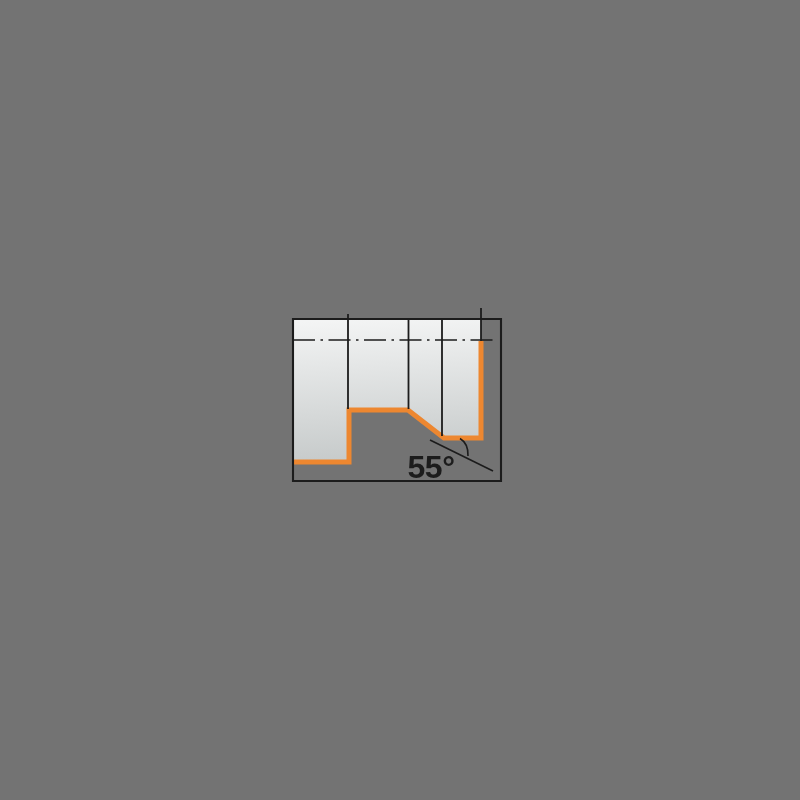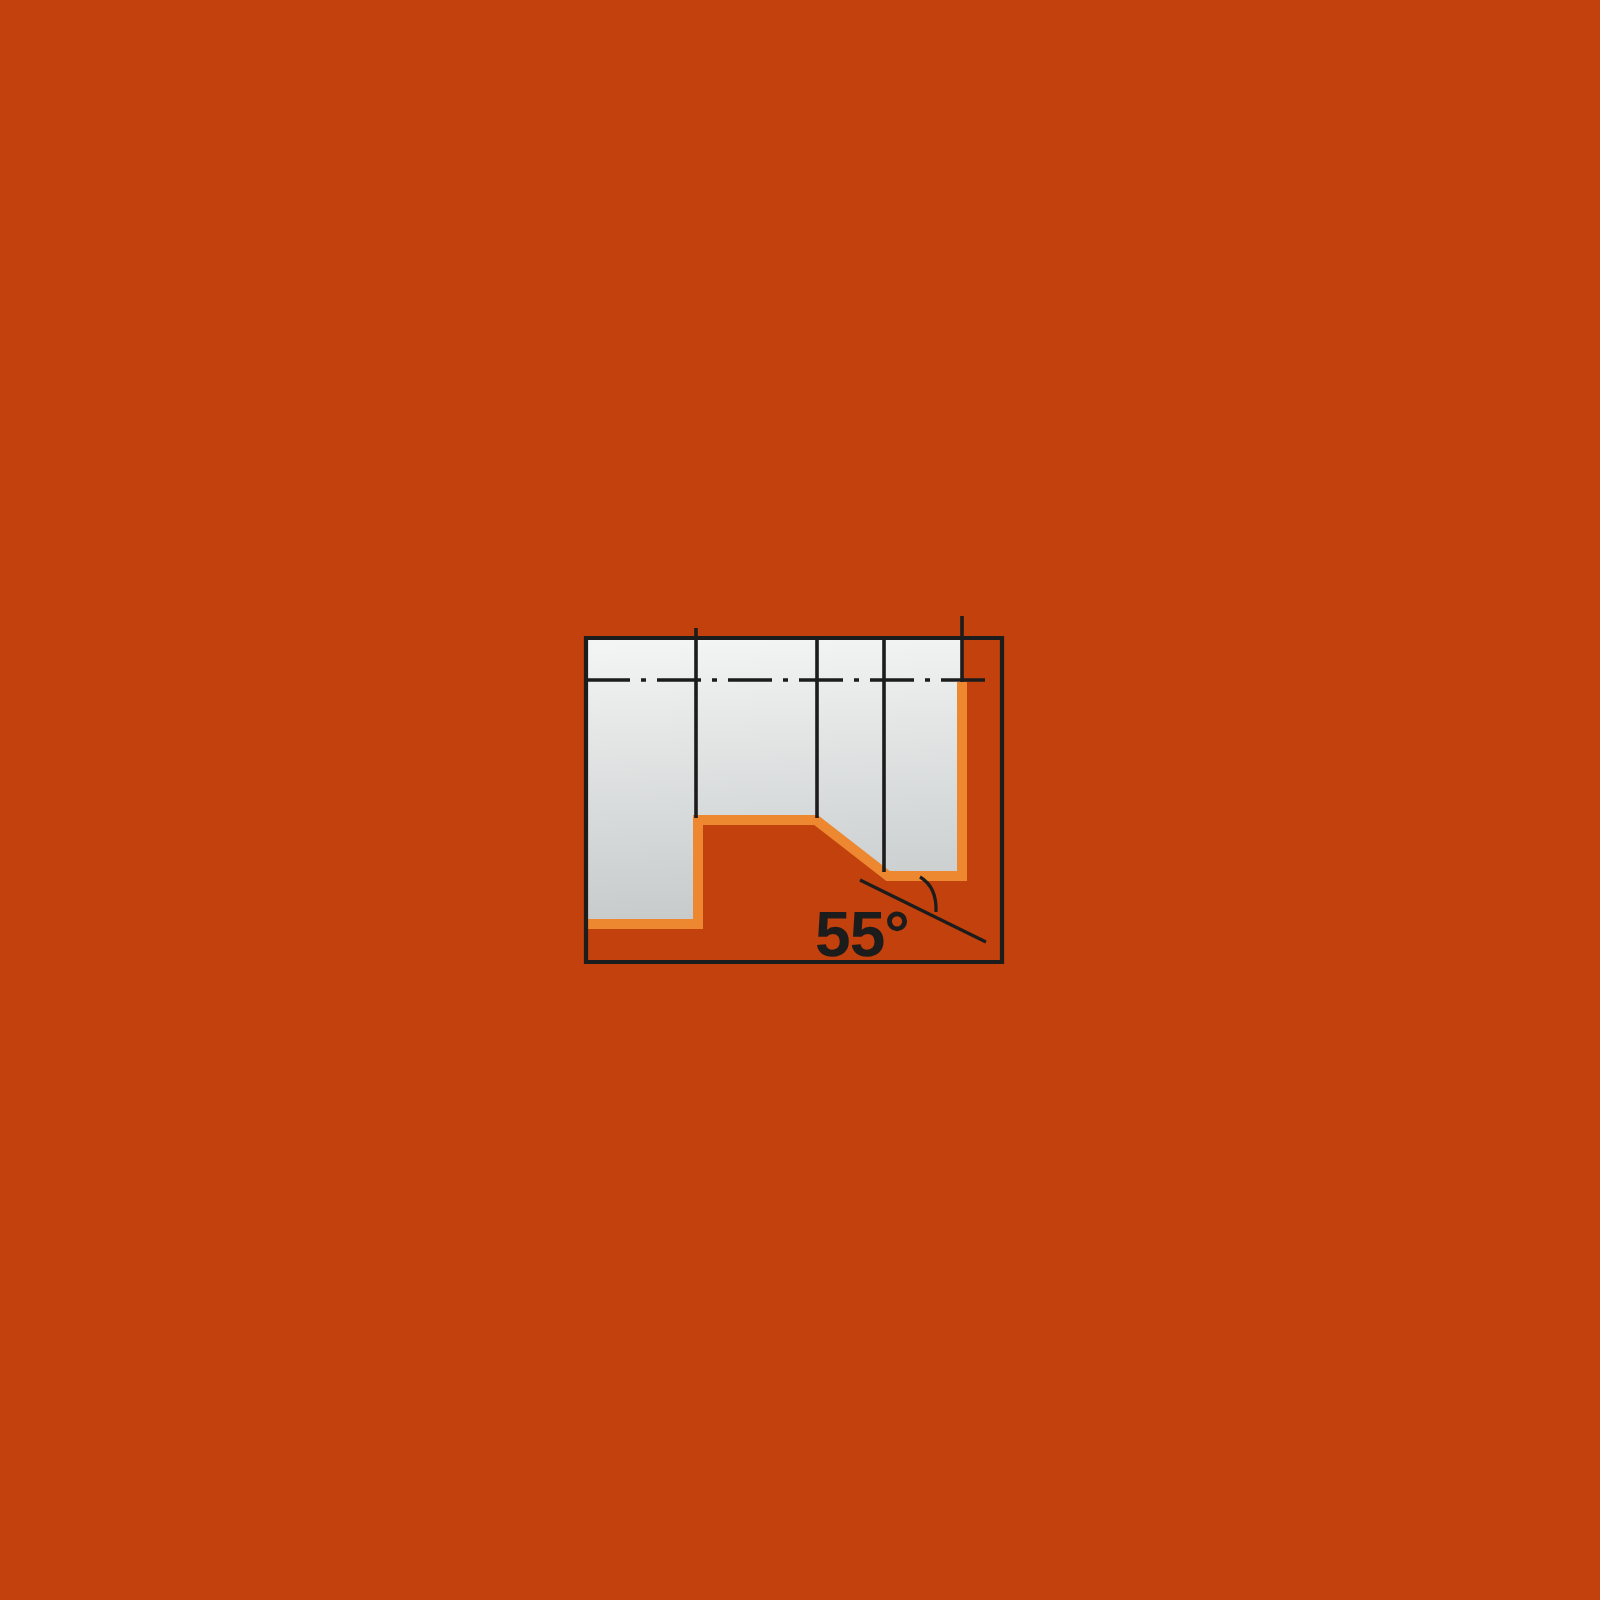--- a/index.html
+++ b/index.html
@@ -8,21 +8,21 @@
     width: 800px;
     height: 800px;
     background: #ffffff;
     font-family: "Liberation Sans", sans-serif;
     overflow: hidden;
   }
   .canvas {
     position: relative;
     width: 800px;
     height: 800px;
-    background: #c2410c;
+    background: #737373;
   }
   svg.diagram {
     display: block;
     width: 800px;
     height: 800px;
   }
   .blk {
     stroke: var(--outline, #1c1c1c);
     fill: none;
   }

